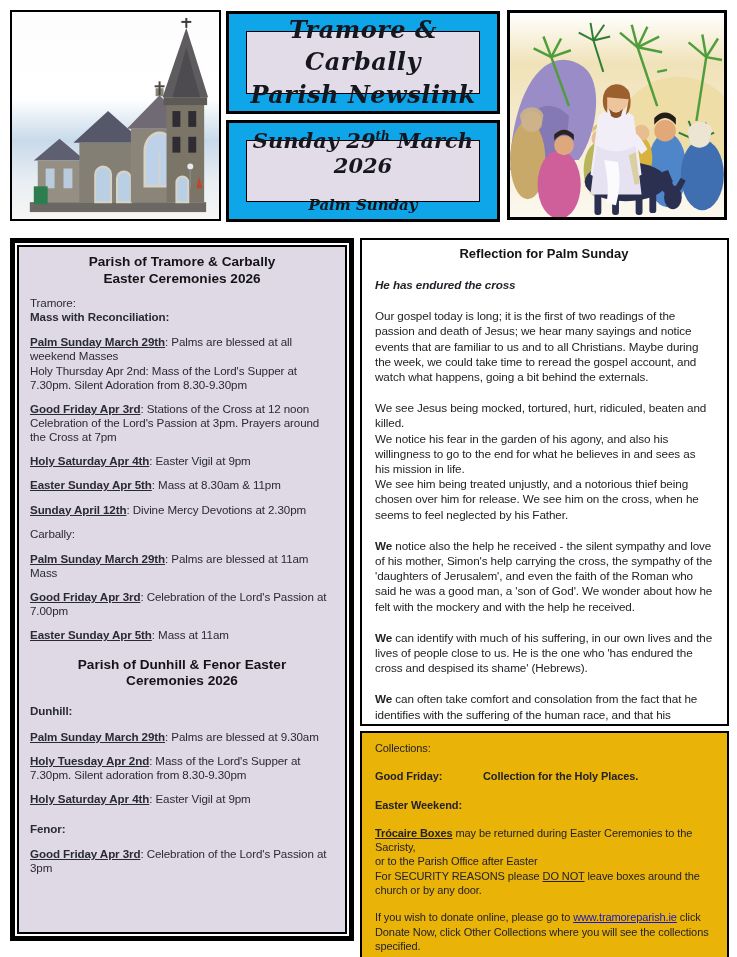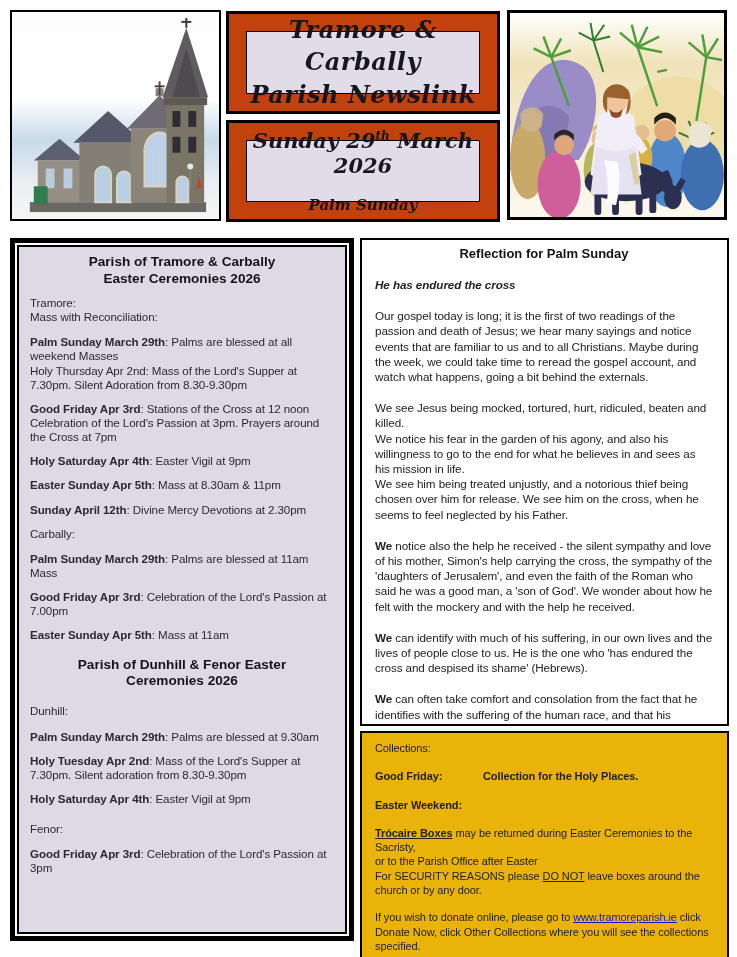--- a/index.html
+++ b/index.html
@@ -13,21 +13,21 @@
   }
   .page { width:737px; height:957px; padding:10px 8px 10px 10px; }
 
   
   .header-row { display:flex; align-items:flex-start; gap:5px; height:226px; }
   .church-frame {
     width:211px; height:211px; border:2px solid #000; background:#fff; flex:0 0 auto;
   }
   .church-frame svg { display:block; width:100%; height:100%; }
   .header-center { width:274px; flex:0 0 auto; display:flex; flex-direction:column; gap:6px; margin-top:1px; }
-  .dbl-box { border:3px solid #000; background:#c2410c; padding:17px; }
+  .dbl-box { border:3px solid #000; background:#0ea5e9; padding:17px; }
   .dbl-box-inner {
     border:1px solid #000; background:#e1dce8; height:100%;
     display:flex; flex-direction:column; align-items:center; justify-content:center;
   }
   .title-box { height:103px; }
   .date-box { height:102px; }
   .script-text {
     font-family:"DejaVu Serif", serif; font-style:italic; font-weight:bold;
     color:#16161e; text-align:center;
   }
@@ -52,25 +52,25 @@
     border:2px solid #000; background:#ded9e5; height:100%;
     padding:7px 11px 6px 11px; overflow:hidden;
     font-size:11.6px; line-height:1.22; color:#2a2a34; letter-spacing:-0.1px;
   }
   .lp-heading {
     font-weight:bold; text-align:center; font-size:13.6px; line-height:1.25;
     color:#141418; margin:0 auto 8px auto; width:230px; letter-spacing:0;
   }
   .lp-heading.second { margin-top:14px; margin-bottom:14px; }
   .lp-label { margin-bottom:0; }
-  .lp-label.bold { font-weight:normal; }
+  .lp-label.bold { font-weight:bold; }
   .lp-gap { margin-bottom:11px; }
   .entry { margin-bottom:10px; }
   .entry.tight { margin-bottom:0; }
-  .entry .lead { font-weight:bold; }
+  .entry .lead { font-weight:bold;text-decoration:underline; }
 
   
   .right-col { flex:1 1 auto; display:flex; flex-direction:column; gap:5px; }
   .reflection-box {
     border:2px solid #000; background:#fff; height:488px; overflow:hidden;
     padding:6px 14px 6px 13px; font-size:11.7px; line-height:1.3; color:#222228;
     letter-spacing:-0.1px;
   }
   .reflection-title { text-align:center; font-weight:bold; font-size:13px; color:#141418; margin-bottom:14px; letter-spacing:0; }
   .reflection-tagline { font-weight:bold; font-style:italic; margin-bottom:16px; }

